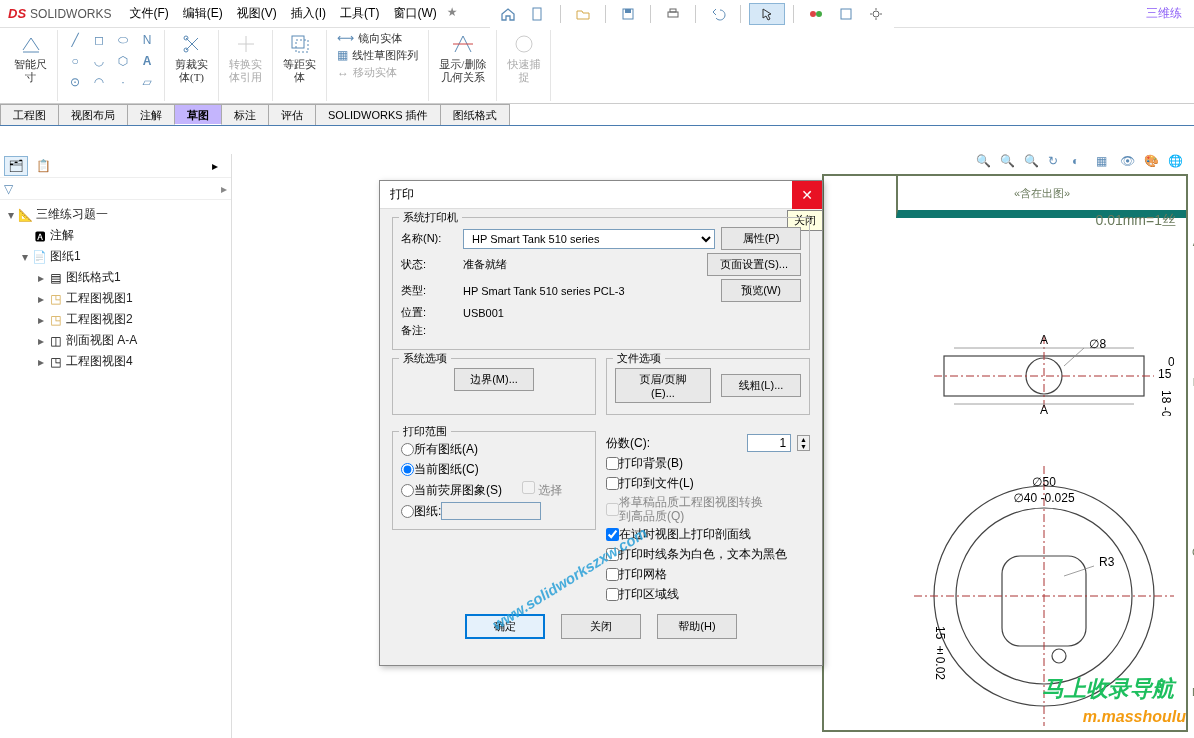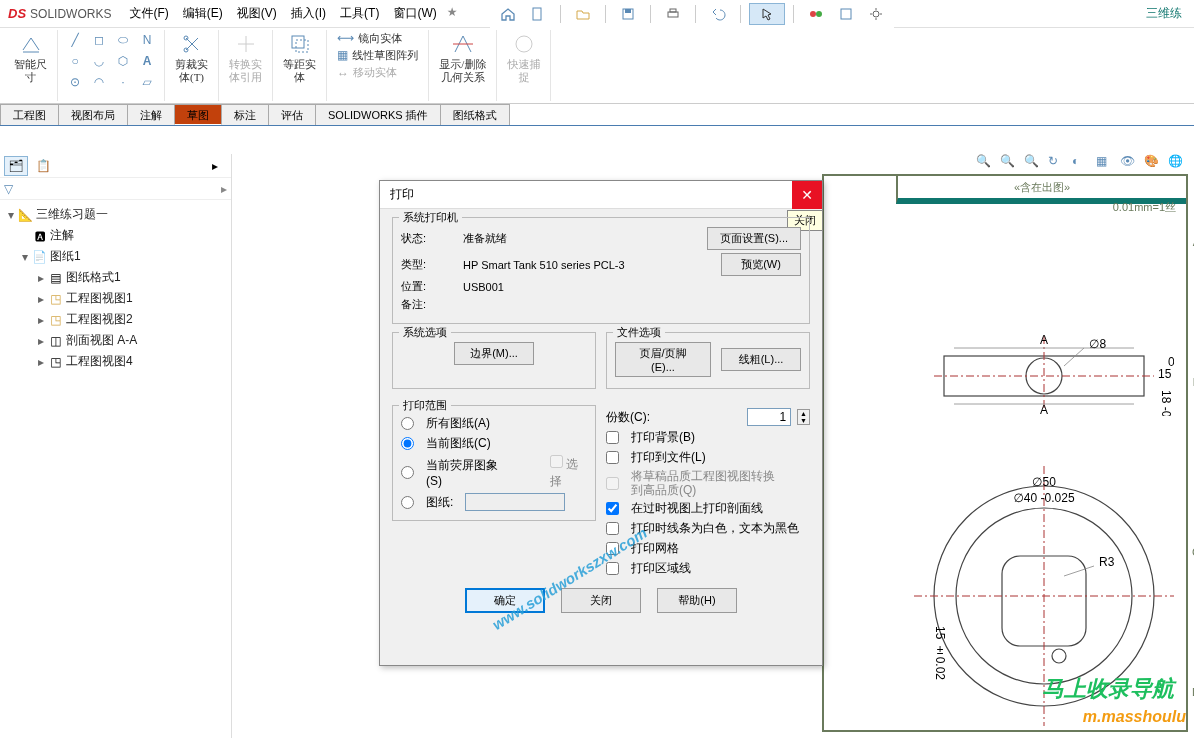--- a/index.html
+++ b/index.html
@@ -4,21 +4,21 @@
 <style>
 * { margin:0; padding:0; box-sizing:border-box; font-family:"Microsoft YaHei",Arial,sans-serif; font-size:12px; }
 body { width:1194px; height:738px; background:#fff; overflow:hidden; position:relative; }
 
 
 .titlebar { height:28px; background:#fff; display:flex; align-items:center; padding:0 8px; border-bottom:1px solid #e0e0e0; }
 .logo { color:#da1e28; font-weight:bold; font-style:italic; font-size:13px; margin-right:4px; }
 .logo-sw { color:#555; font-weight:normal; font-size:12px; }
 .menus { display:flex; gap:2px; margin-left:12px; }
 .menu-item { padding:4px 6px; cursor:pointer; }
-.title-right { margin-left:auto; color:#0f766e; padding-right:4px; }
+.title-right { margin-left:auto; color:#8b5cf6; padding-right:4px; }
 .title-sep { width:1px; height:18px; background:#ccc; margin:0 6px; }
 
 
 .qtool { height:28px; background:#fff; display:flex; align-items:center; padding:0 4px; gap:2px; position:absolute; left:490px; top:0; }
 .qbtn { width:28px; height:22px; display:flex; align-items:center; justify-content:center; cursor:pointer; color:#555; }
 .qbtn svg { width:16px; height:16px; }
 .qbtn.arrow { width:36px; background:#d6e8f7; border:1px solid #8bb5d6; }
 
 
 .ribbon { height:76px; background:#fff; display:flex; border-bottom:1px solid #ccc; padding:2px 4px; }
@@ -27,21 +27,21 @@
 .rbig svg, .rbig .ico { width:24px; height:24px; }
 .rlabel { font-size:11px; color:#333; text-align:center; line-height:13px;font-family:Liberation Serif, serif; }
 .rrow { display:flex; gap:2px; }
 .rsmall { width:22px; height:20px; display:flex; align-items:center; justify-content:center; cursor:pointer; }
 .rline { display:flex; align-items:center; gap:4px; padding:1px 4px; cursor:pointer; }
 .dim { color:#aaa; }
 
 
 .tabstrip { height:22px; background:#fff; display:flex; border-bottom:1px solid #4a7cb0; }
 .tab { padding:3px 12px; border:1px solid #aaa; border-bottom:none; background:#f0f0f0; margin-right:-1px; cursor:pointer; font-size:11px; }
-.tab.active { background:#c2410c; border-bottom:1px solid #fff; position:relative; z-index:1; font-weight:normal; }
+.tab.active { background:#c4b5fd; border-bottom:1px solid #fff; position:relative; z-index:1; font-weight:bold; }
 
 
 .main { position:absolute; top:154px; left:0; right:0; bottom:0; display:flex; }
 .sidebar { width:232px; background:#fff; border-right:1px solid #ddd; display:flex; flex-direction:column; }
 .side-tool { height:24px; display:flex; gap:4px; padding:2px 4px; border-bottom:1px solid #eee; }
 .side-tool .tbtn { width:24px; height:20px; display:flex; align-items:center; justify-content:center; border:1px solid transparent; }
 .side-tool .tbtn.active { background:#e5f1fb; border-color:#8bb5d6; }
 .filter-row { height:22px; padding:2px 4px; border-bottom:1px solid #eee; display:flex; align-items:center; }
 .tree { padding:4px 2px; }
 .tree-node { display:flex; align-items:center; gap:3px; padding:2px 2px 2px 4px; cursor:pointer; }
@@ -49,41 +49,41 @@
 .tico { width:14px; height:14px; display:inline-flex; align-items:center; justify-content:center; }
 .tlabel { font-size:12px; color:#222; }
 .indent1 { padding-left:18px; }
 .indent2 { padding-left:34px; }
 
 
 .canvas { flex:1; background:#fff; position:relative; }
 .vtool { position:absolute; top:0; right:4px; display:flex; gap:2px; }
 .vbtn { width:22px; height:20px; color:#5b8ab5; }
 .drawborder { position:absolute; left:590px; top:20px; right:6px; bottom:6px; border:2px solid #6a7a5c; background:#fff; }
-.titleblock { position:absolute; top:0; right:0; width:290px; height:28px; border-left:2px solid #6a7a5c; border-bottom:6px solid #0f766e; display:flex; align-items:center; justify-content:center; font-size:11px; color:#6a7a5c; }
-.scale-note { position:absolute; top:24px; right:10px; font-size:11px; color:#6a7a5c; }
+.titleblock { position:absolute; top:0; right:0; width:290px; height:42px; border-left:2px solid #6a7a5c; border-bottom:8px solid #0f766e; display:flex; align-items:center; justify-content:center; font-size:11px; color:#6a7a5c; }
+.scale-note { position:absolute; top:36px; right:10px; font-size:14px; color:#6a7a5c; }
 .zone { position:absolute; right:-14px; font-size:11px; color:#6a7a5c; }
 
 
 .dialog { position:absolute; left:379px; top:180px; width:444px; height:486px; background:#f0f0f0; border:1px solid #888; box-shadow:2px 2px 6px rgba(0,0,0,.25); z-index:100; }
 .dlg-title { height:28px; background:#fff; display:flex; align-items:center; padding:0 10px; border-bottom:1px solid #ddd; }
 .dlg-close { position:absolute; top:0; right:0; width:30px; height:28px; background:#e81123; color:#fff; display:flex; align-items:center; justify-content:center; cursor:pointer; font-size:14px; }
 .dlg-close-tip { position:absolute; top:29px; right:-1px; background:#ffffe1; border:1px solid #888; padding:2px 6px; font-size:11px; }
 .dlg-body { padding:8px 12px; }
 .fieldset { border:1px solid #bbb; padding:6px 8px 8px; margin-bottom:8px; position:relative; }
 .fs-title { position:absolute; top:-8px; left:6px; background:#f0f0f0; padding:0 4px; font-size:11px; }
 .frow { display:flex; align-items:center; margin:3px 0; gap:6px; }
 .flabel { width:56px; font-size:11px; }
 .fval { font-size:11px; }
 .dlg-btn { background:#e8e8e8; border:1px solid #999; padding:3px 12px; font-size:11px; cursor:pointer; min-width:80px; text-align:center; }
 .dlg-btn.primary { border:2px solid #0078d7; background:#e5f1fb; }
 select, input[type=text] { border:1px solid #7a9ebd; padding:2px 4px; font-size:11px; background:#fff; }
 .two-col { display:flex; gap:10px; }
 .col { flex:1; }
-.radio-row, .check-row { display:flex; align-items:center; gap:12px; margin:3px 0; font-size:11px; }
+.radio-row, .check-row { display:flex; align-items:center; gap:0; margin:3px 0; font-size:11px; }
 .hint { color:#888; font-size:11px; margin:4px 0 0 42px; line-height:14px; }
 .dim-txt { color:#888; }
 .action-row { display:flex; justify-content:center; gap:16px; margin-top:8px; }
 .num-input { width:44px; border:1px solid #7a9ebd; padding:1px 4px; text-align:right; }
 
 
 .wm { position:absolute; left:480px; top:570px; color:#2aa0d8; font-size:15px; font-style:italic; transform:rotate(-32deg); pointer-events:none; z-index:200; font-weight:bold; opacity:.85;}
 .promo1 { position:absolute; right:20px; bottom:34px; color:#1dbf5e; font-size:22px; font-weight:bold; font-style:italic; z-index:60;}
 .promo2 { position:absolute; right:8px; bottom:12px; color:#f39c12; font-size:16px; font-weight:bold; font-style:italic; z-index:60;}
 
@@ -393,20 +393,25 @@
 
 <div class="dialog">
   <div class="dlg-title">
     <span>打印</span>
   </div>
   <div class="dlg-close">✕</div>
   <div class="dlg-close-tip">关闭</div>
   <div class="dlg-body">
     <div class="fieldset">
       <span class="fs-title">系统打印机</span>
+      <div class="frow">
+        <span class="flabel">名称(N):</span>
+        <select style="flex:1"><option>HP Smart Tank 510 series</option></select>
+        <button class="dlg-btn">属性(P)</button>
+      </div>
       <div class="frow">
         <span class="flabel">状态:</span>
         <span class="fval" style="flex:1">准备就绪</span>
         <button class="dlg-btn">页面设置(S)...</button>
       </div>
       <div class="frow">
         <span class="flabel">类型:</span>
         <span class="fval" style="flex:1">HP Smart Tank 510 series PCL-3</span>
         <button class="dlg-btn">预览(W)</button>
       </div>

